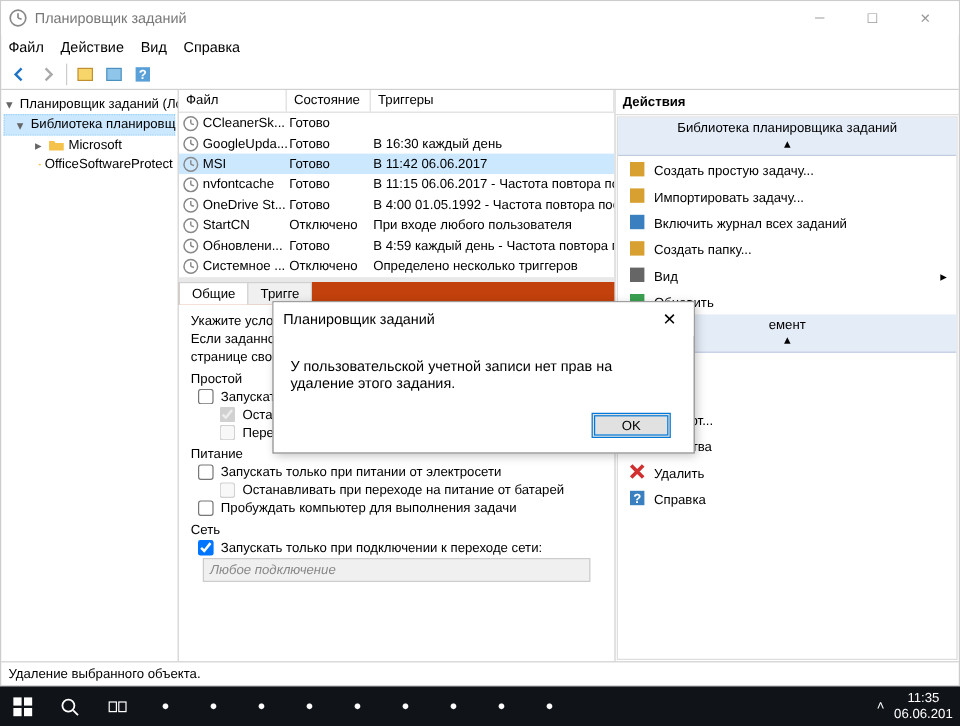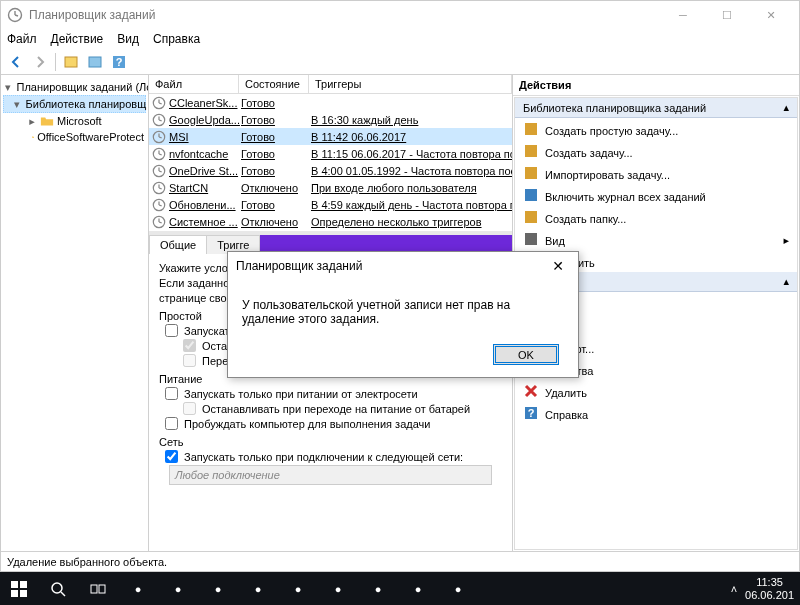--- a/index.html
+++ b/index.html
@@ -23,42 +23,42 @@
 .tree-item.sel { background: #cce8ff; border: 1px dotted #99d1ff; }
 .tree .twisty { width: 10px; text-align: center; color: #666; }
 .tree .folder { width: 14px; height: 14px; }
 .center { flex: 1; display: flex; flex-direction: column; border-right: 1px solid #d0d0d0; min-width: 0; }
 .tasklist { height: 160px; border-bottom: 4px solid #e8e8e8; overflow: hidden; display: flex; flex-direction: column; }
 .cols { display: flex; background: #fff; border-bottom: 1px solid #ddd; }
 .cols div { padding: 3px 6px; border-right: 1px solid #ddd; }
 .col-file { width: 90px; }
 .col-state { width: 70px; }
 .col-trig { flex: 1; }
-.rows { flex: 1; overflow: hidden; text-decoration: underline; }
+.rows { flex: 1; overflow: hidden; }
 .row { display: flex; align-items: center; height: 17px; }
 .row.sel { background: #cce8ff; }
 .row .ico { width: 14px; height: 14px; margin: 0 3px; }
 .row .c1 { width: 72px; overflow: hidden; white-space: nowrap; }
 .row .c2 { width: 70px; overflow: hidden; white-space: nowrap; }
 .row .c3 { flex: 1; overflow: hidden; white-space: nowrap; }
-.tabs { display: flex; background: #6d28d9; }
+.tabs { display: flex; background: #c2410c; }
 .tab { padding: 3px 10px; background: #fff; border: 1px solid #d0d0d0; border-bottom: none; margin-right: -1px; }
 .tab.inactive { background: #f0f0f0; }
 .props { flex: 1; padding: 8px 10px; overflow: hidden; }
 .props p { margin-bottom: 3px; }
 .fieldset { margin-top: 6px; }
 .fieldset-label { color: #000; margin-bottom: 2px; }
 .chk { display: flex; align-items: center; gap: 6px; margin: 2px 0 2px 6px; }
 .chk input { width: 13px; height: 13px; }
 .chk.indent { margin-left: 24px; }
 .netfield { margin: 2px 10px; background: #f0f0f0; border: 1px solid #ccc; padding: 3px 5px; color: #888; font-style: italic; }
 .actions { width: 286px; display: flex; flex-direction: column; }
 .actions-hdr { padding: 4px 6px; font-weight: bold; border-bottom: 1px solid #ddd; }
 .actions-body { flex: 1; overflow: hidden; border: 1px solid #ddd; margin: 1px; }
-.act-section { background: #e4ecf7; padding: 3px 8px; border-bottom: 1px solid #c0cde0; display: flex; align-items: center; }
+.act-section { background: #e4ecf7; padding: 3px 8px; border-bottom: 1px solid #c0cde0; display: flex; align-items: center; flex-direction: column; }
 .act-section span:first-child { flex: 1; }
 .act-item { display: flex; align-items: flex-end; gap: 6px; padding: 3px 8px; }
 .act-item .ico { width: 16px; height: 16px; flex-shrink: 0; }
 .statusbar { height: 20px; border-top: 1px solid #d0d0d0; padding: 2px 6px; display: flex; align-items: center; }
 .dialog { position: absolute; left: 227px; top: 251px; width: 352px; background: #fff; border: 1px solid #888; box-shadow: 2px 2px 8px rgba(0,0,0,0.25); }
 .dlg-title { height: 28px; display: flex; align-items: center; padding: 0 8px; background: #fff; }
 .dlg-title span:first-child { flex: 1; font-size: 12px; }
 .dlg-close { width: 24px; height: 20px; display: flex; align-items: center; justify-content: center; font-size: 14px; }
 .dlg-body { padding: 18px 14px 10px 14px; font-size: 12px; }
 .dlg-btns { display: flex; justify-content: flex-end; padding: 8px 19px 12px; }
@@ -283,21 +283,21 @@
             </label>
           <label class="chk">
               <input type="checkbox" style="">
               <span>Пробуждать компьютер для выполнения задачи</span>
             </label>
         </div>
         <div class="fieldset">
           <div class="fieldset-label">Сеть</div>
           <label class="chk">
               <input type="checkbox" checked="" style="">
-              <span>Запускать только при подключении к следующей сети:</span>
+              <span>Запускать только при подключении к переходе сети:</span>
             </label>
           <div class="netfield">Любое подключение</div>
         </div>
       </div>
     </div>
 
     <div class="actions">
       <div class="actions-hdr">Действия</div>
       <div class="actions-body">
         <div class="act-section">
@@ -308,26 +308,20 @@
             <div class="act-item">
               <svg class="ico" viewBox="0 0 16 16">
                 <rect x="2" y="2" width="12" height="12" fill="#d8a030"></rect>
               </svg>
               <span>Создать простую задачу...</span>
             </div>
             <div class="act-item">
               <svg class="ico" viewBox="0 0 16 16">
                 <rect x="2" y="2" width="12" height="12" fill="#d8a030"></rect>
               </svg>
-              <span>Создать задачу...</span>
-            </div>
-            <div class="act-item">
-              <svg class="ico" viewBox="0 0 16 16">
-                <rect x="2" y="2" width="12" height="12" fill="#d8a030"></rect>
-              </svg>
               <span>Импортировать задачу...</span>
             </div>
             <div class="act-item">
               <svg class="ico" viewBox="0 0 16 16">
                 <rect x="2" y="2" width="12" height="12" fill="#3a80c0"></rect>
               </svg>
               <span>Включить журнал всех заданий</span>
             </div>
             <div class="act-item">
               <svg class="ico" viewBox="0 0 16 16">

